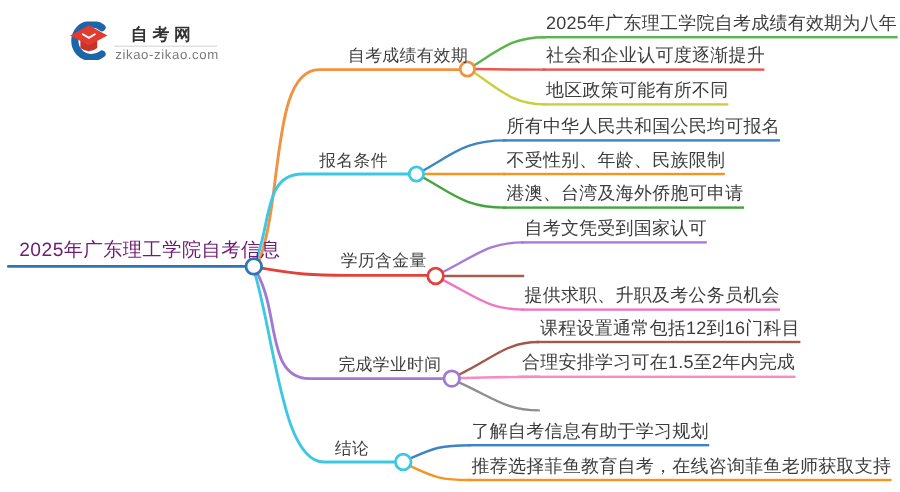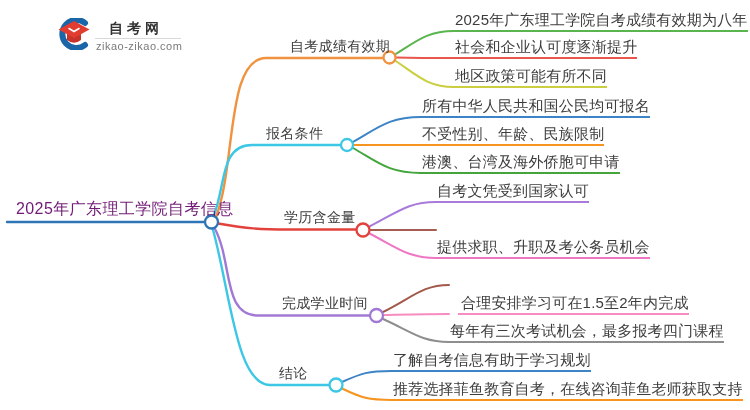--- a/index.html
+++ b/index.html
@@ -105,19 +105,19 @@
   <div class="node" style="left:452px; top:38px;  border-bottom-color:#e8564c;">社会和企业认可度逐渐提升</div>
   <div class="node" style="left:452px; top:67px;  border-bottom-color:#c9cf3e;">地区政策可能有所不同</div>
 
   <div class="node" style="left:419px; top:97px;  border-bottom-color:#3d84c6;">所有中华人民共和国公民均可报名</div>
   <div class="node" style="left:419px; top:153px; border-bottom-color:#43a53c;">港澳、台湾及海外侨胞可申请</div>
   <div class="node" style="left:419px; top:125px; border-bottom-color:#f6941f;">不受性别、年龄、民族限制</div>
 
   <div class="node" style="left:434px; top:182px; border-bottom-color:#a87bdb;">自考文凭受到国家认可</div>
   <div class="node" style="left:434px; top:238px; border-bottom-color:#ee77c4;">提供求职、升职及考公务员机会</div>
 
-  <div class="node" style="left:458px; top:294px; border-bottom-color:#f78cc0;">合理安排学习可在1.5至2年内完成</div>
-  <div class="node" style="left:447px; top:322px; border-bottom-color:#8e8e8e;">每年有三次考试机会，最多报考四门课程</div>
+  <div class="node" style="left:447px; top:265px; border-bottom-color:#a2594a;">课程设置通常包括12到16门科目</div>
+  <div class="node" style="left:432px; top:294px; border-bottom-color:#f78cc0;">合理安排学习可在1.5至2年内完成</div>
 
   <div class="node" style="left:390px; top:351px; border-bottom-color:#3d84c6;">了解自考信息有助于学习规划</div>
   <div class="node" style="left:390px; top:380px; border-bottom-color:#f6941f;text-align:center;">推荐选择菲鱼教育自考，在线咨询菲鱼老师获取支持</div>
 
 </div>
 
 </body></html>

